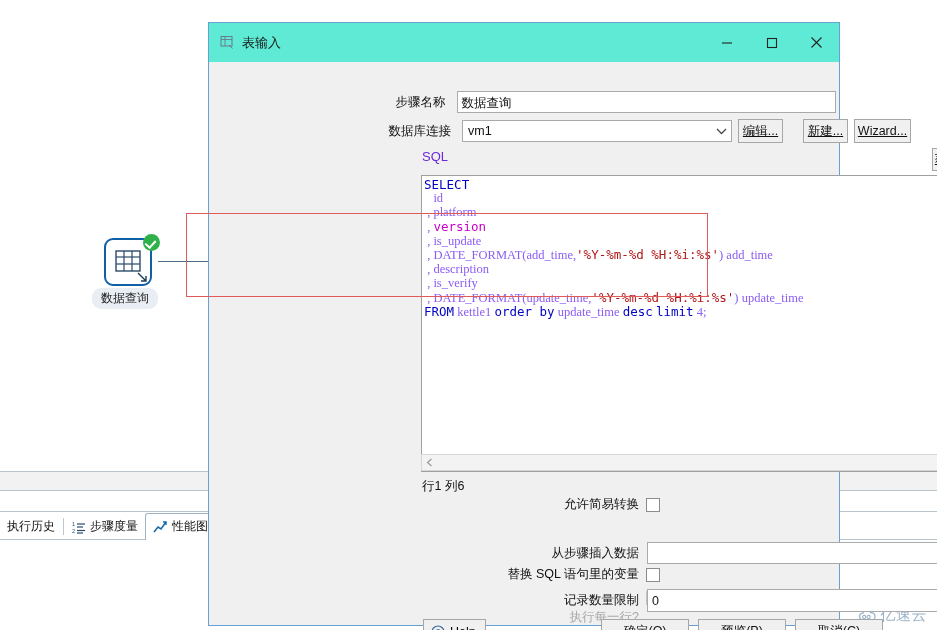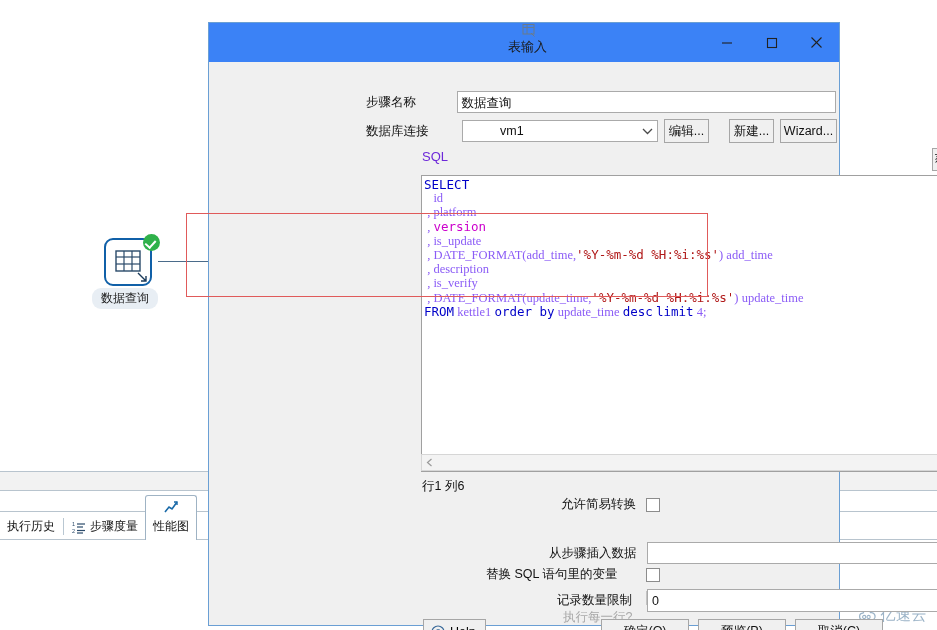--- a/index.html
+++ b/index.html
@@ -115,21 +115,20 @@
     white-space: nowrap;
     position: relative;
     color: #111;
   }
   .tab.active {
     border-left: 1px solid #9fb3c4;
     border-top: 1px solid #9fb3c4;
     border-right: 1px solid #9fb3c4;
     border-radius: 3px 3px 0 0;
     background: #ffffff;
-    flex-direction: column;
   }
   .tab-sep {
     width: 1px;
     height: 17px;
     background: #b9c7d2;
     margin: 0 1px 5px 1px;
   }
 
   
   #watermark {
@@ -149,24 +148,23 @@
     left: 208px; top: 22px;
     width: 632px; height: 604px;
     background: #f0f0f0;
     border: 1px solid #6a9fd4;
     box-sizing: border-box;
     box-shadow: 0 0 0 0 rgba(0,0,0,0);
   }
   #titlebar {
     position: relative;
     height: 39px;
-    background: #3b82f6;
-    display: flex;
-    align-items: center;
-    flex-direction: column;
+    background: #5eead4;
+    display: flex;
+    align-items: center;
   }
   #title-icon {
     margin-left: 11px;
     width: 15px; height: 15px;
     flex: none;
   }
   #title-text {
     margin-left: 7px;
     font-size: 13px;
     color: #1a1a1a;
@@ -186,21 +184,21 @@
     background: transparent;
   }
 
   
   .form-row {
     position: absolute;
     display: flex;
     align-items: center;
   }
   .field-label {
-    text-align: left;
+    text-align: right;
     font-size: 12.5px;
     color: #111;
     white-space: nowrap;
   }
   .txt-input {
     border: 1px solid #aaaaaa;
     background: #ffffff;
     height: 22px;
     line-height: 22px;
     padding: 0 4px;
@@ -240,20 +238,21 @@
     height: 24px;
     padding: 0 9px;
     font-size: 12.5px;
     color: #111;
     display: inline-flex;
     align-items: center;
     justify-content: center;
     box-sizing: border-box;
     white-space: nowrap;
     font-family: "Liberation Sans", sans-serif;
+    text-decoration: underline;
   }
 
   #sql-label {
     position: absolute;
     left: 213px; top: 126px;
     font-size: 13px;
     color: #6d28d9;
   }
 
   
@@ -456,21 +455,21 @@
     </div>
   </div>
 
   <div class="form-row" style="left:157px; top:68px; width:470px;">
     <div class="field-label" style="width:85px;">步骤名称</div>
     <div class="txt-input" style="width:405px; margin-left:11px;">数据查询</div>
   </div>
 
   <div class="form-row" style="left:157px; top:96px;">
     <div class="field-label" style="width:85px;">数据库连接</div>
-    <div class="combo" style="width:196px; margin-left:11px;padding-left:32px;">
+    <div class="combo" style="width:270px; margin-left:11px;">
       <span class="combo-val">vm1</span>
       <span class="combo-arrow">
         <svg width="11" height="8" viewBox="0 0 11 8">
             <path d="M1 2 L5.5 6.5 L10 2" fill="none" stroke="#4a4a4a" stroke-width="1.3"></path>
           </svg>
       </span>
     </div>
     <div class="btn" style="margin-left:6px; width:45px;">编辑...</div>
     <div class="btn" style="margin-left:20px; width:45px;">新建...</div>
     <div class="btn" style="margin-left:6px; width:57px;">Wizard...</div>

